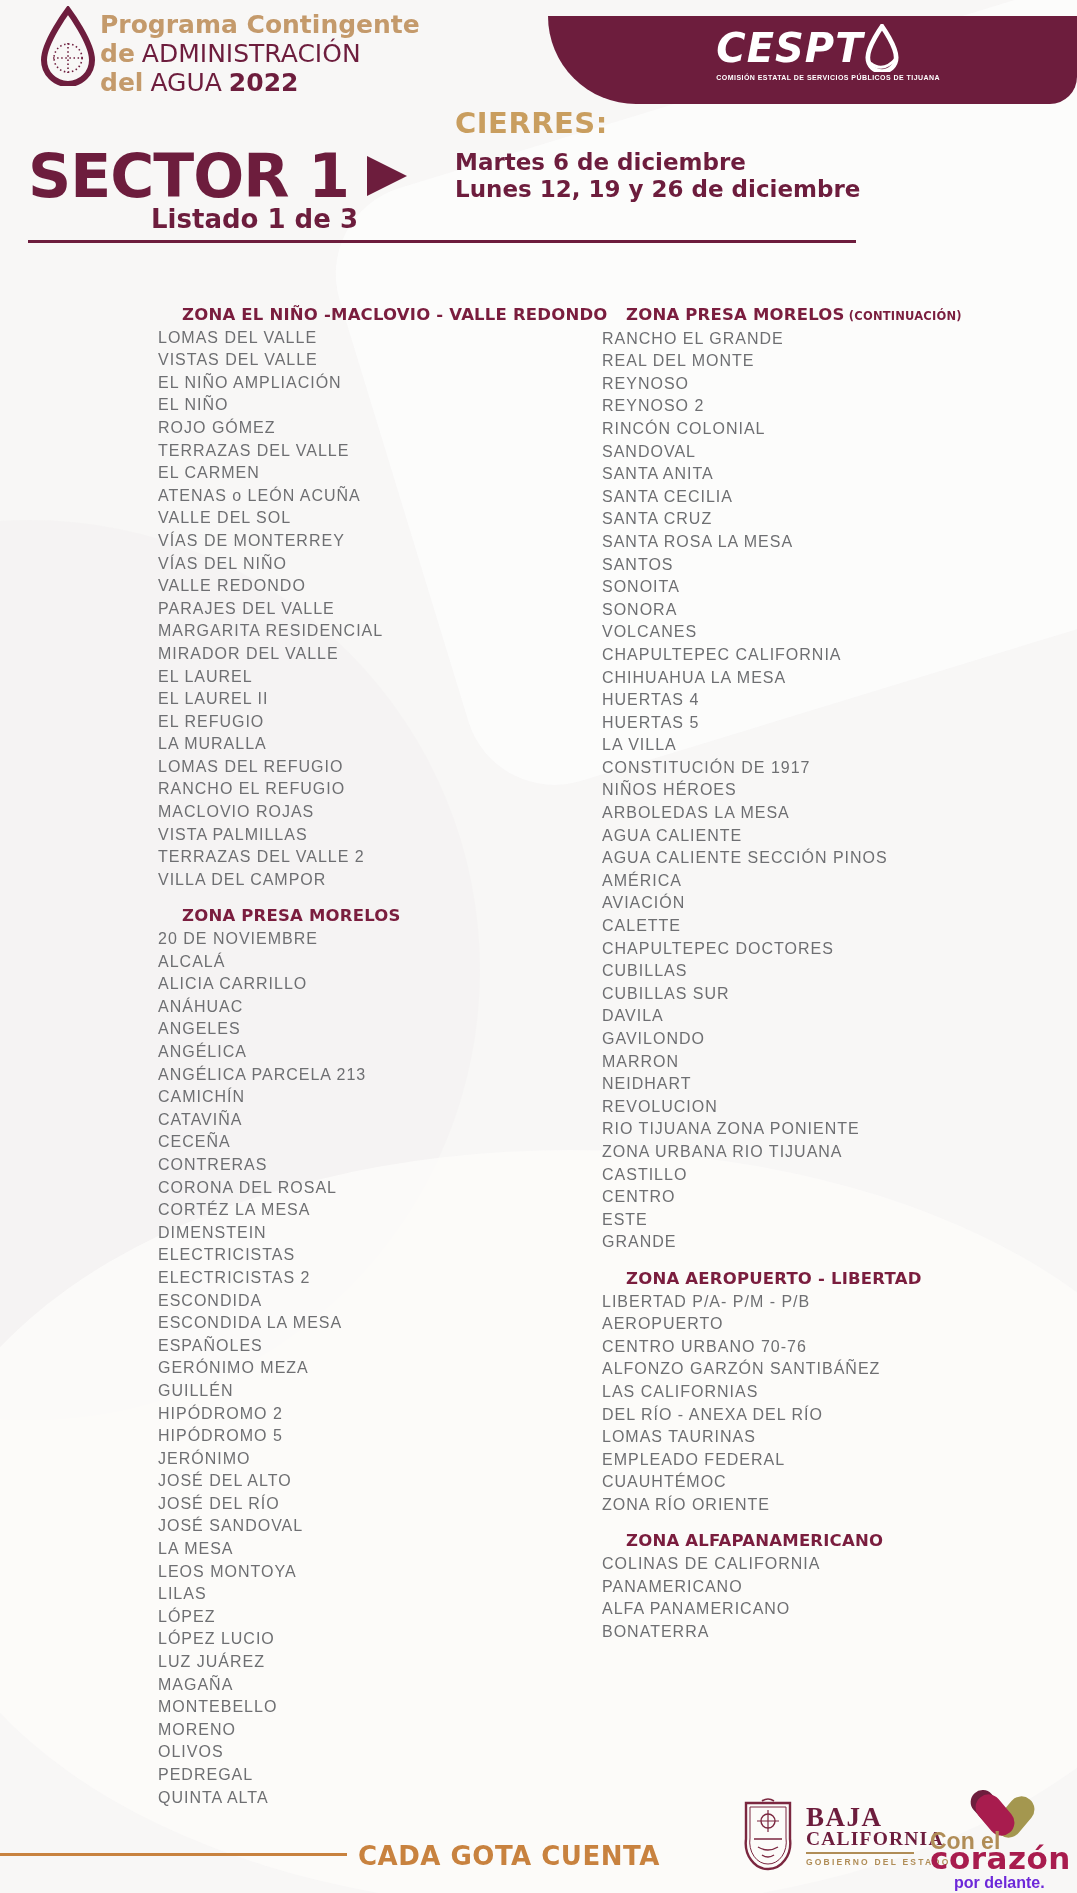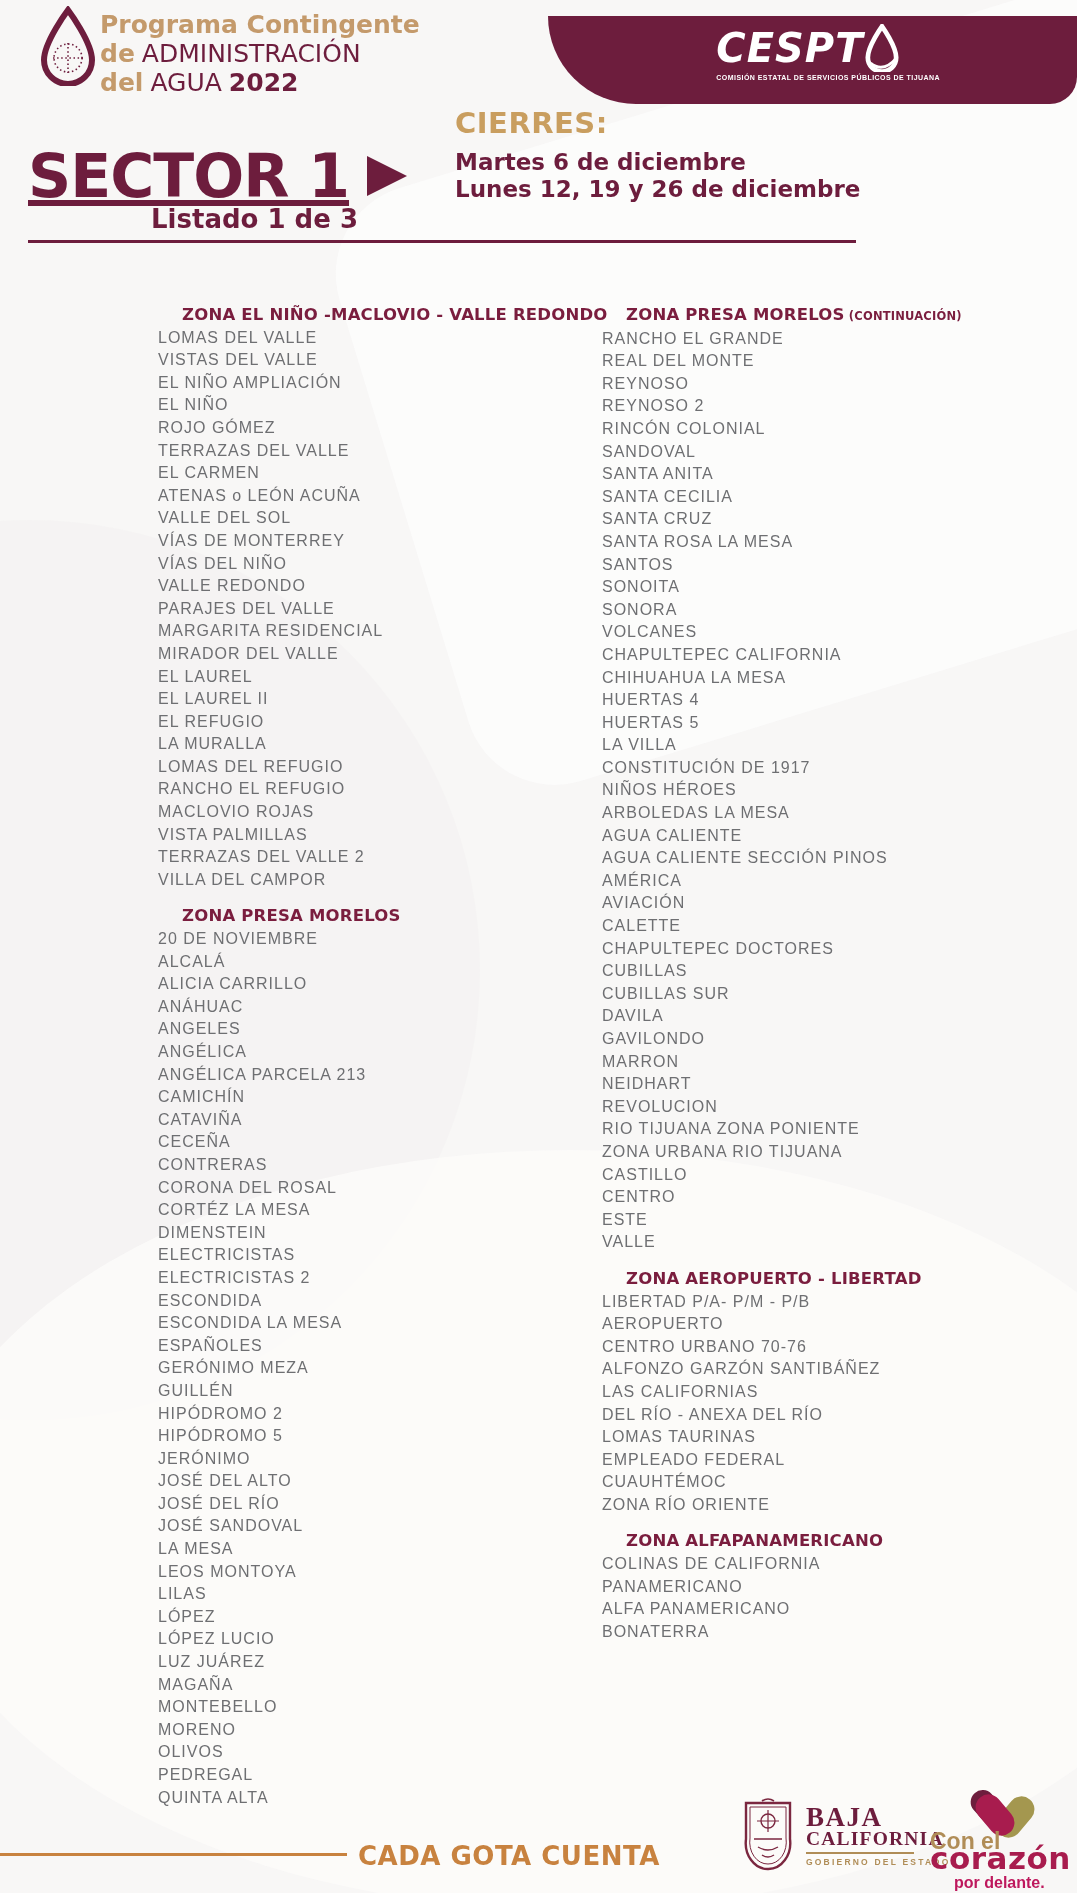--- a/index.html
+++ b/index.html
@@ -29,21 +29,21 @@
   .cespt-banner{left:548px;top:16px;width:529px;height:88px;background:#6d1d3d;
     border-radius:0 0 34px 110px;}
   .cespt-inner{position:absolute;right:137px;top:10px;}
   .cespt-row{display:flex;align-items:flex-start;}
   .cespt-word{color:#ffffff;font-style:italic;font-weight:bold;font-size:40px;line-height:44px;letter-spacing:1px;font-family:"DejaVu Sans", sans-serif;}
   .cespt-drop{width:34px;height:48px;margin-left:2px;margin-top:-2px;}
   .cespt-sub{color:#ffffff;font-size:7px;letter-spacing:.45px;margin-top:2px;white-space:nowrap;font-weight:600;}
 
   
   .sector-row{left:28px;top:146px;display:flex;align-items:center;}
-  .sector-title{color:#6d1d3d;font-weight:bold;font-size:60px;line-height:60px;letter-spacing:-1px;font-family:"DejaVu Sans", sans-serif;text-decoration:underline;}
+  .sector-title{color:#6d1d3d;font-weight:bold;font-size:60px;line-height:60px;letter-spacing:-1px;font-family:"DejaVu Sans", sans-serif;}
   .sector-triangle{width:0;height:0;border-top:20px solid transparent;border-bottom:20px solid transparent;border-left:40px solid #6d1d3d;margin-left:18px;}
   .sector-subtitle{left:28px;top:204px;width:330px;text-align:right;color:#6d1d3d;font-weight:bold;font-size:26px;font-family:"DejaVu Sans", sans-serif;}
   .title-rule{left:28px;top:240px;width:828px;height:3px;background:#6d1d3d;}
 
   
   .cierres{left:455px;top:106px;}
   .cierres-label{color:#c99e5f;font-weight:bold;font-size:29px;letter-spacing:.5px;font-family:"DejaVu Sans", sans-serif;}
   .cierres-dates{margin-top:9px;color:#6d1d3d;font-weight:bold;font-size:23px;line-height:27px;font-family:"DejaVu Sans", sans-serif;}
 
   
@@ -66,21 +66,21 @@
   .baja-sep{height:2px;background:#b08d57;margin:3px 0 3px 0;width:108px;}
   .baja-line3{color:#b08d57;font-size:8.5px;letter-spacing:2.2px;font-weight:bold;white-space:nowrap;}
   .corazon-logo{left:930px;top:1786px;width:140px;}
   .heart{position:absolute;left:44px;top:0;width:60px;height:58px;}
   .heart .lobe{position:absolute;border-radius:14px;}
   .lobe-maroon{width:24px;height:40px;background:#6d1d3d;left:2px;top:2px;transform:rotate(-42deg);}
   .lobe-magenta{width:26px;height:46px;background:#a81c4e;left:8px;top:6px;transform:rotate(-40deg);}
   .lobe-olive{width:26px;height:46px;background:#a4974f;left:28px;top:8px;transform:rotate(40deg);}
   .corazon-prefix{position:absolute;left:0;top:42px;color:#b08d57;font-size:23px;font-weight:700;}
   .corazon-main{position:absolute;left:0;top:54px;color:#a81c4e;font-weight:bold;font-size:31px;letter-spacing:.5px;font-family:"DejaVu Sans", sans-serif;}
-  .corazon-suffix{position:absolute;left:24px;top:88px;color:#be185d;font-size:16px;font-weight:600;}
+  .corazon-suffix{position:absolute;left:24px;top:88px;color:#6d28d9;font-size:16px;font-weight:600;}
 </style>
 </head>
 <body>
 
 <div class="swoosh swoosh-a"></div>
 <div class="swoosh swoosh-c"></div>
 <div class="swoosh swoosh-b"></div>
 
 <div class="layer">
 
@@ -241,21 +241,21 @@
         <div class="zone-item">DAVILA</div>
         <div class="zone-item">GAVILONDO</div>
         <div class="zone-item">MARRON</div>
         <div class="zone-item">NEIDHART</div>
         <div class="zone-item">REVOLUCION</div>
         <div class="zone-item">RIO TIJUANA ZONA PONIENTE</div>
         <div class="zone-item">ZONA URBANA RIO TIJUANA</div>
         <div class="zone-item">CASTILLO</div>
         <div class="zone-item">CENTRO</div>
         <div class="zone-item">ESTE</div>
-        <div class="zone-item">VALLE</div>
+        <div class="zone-item">GRANDE</div>
       </div>
       <div class="zone-section">
         <div class="zone-header">ZONA AEROPUERTO - LIBERTAD</div>
         <div class="zone-item">LIBERTAD P/A- P/M - P/B</div>
         <div class="zone-item">AEROPUERTO</div>
         <div class="zone-item">CENTRO URBANO 70-76</div>
         <div class="zone-item">ALFONZO GARZÓN SANTIBÁÑEZ</div>
         <div class="zone-item">LAS CALIFORNIAS</div>
         <div class="zone-item">DEL RÍO - ANEXA DEL RÍO</div>
         <div class="zone-item">LOMAS TAURINAS</div>

